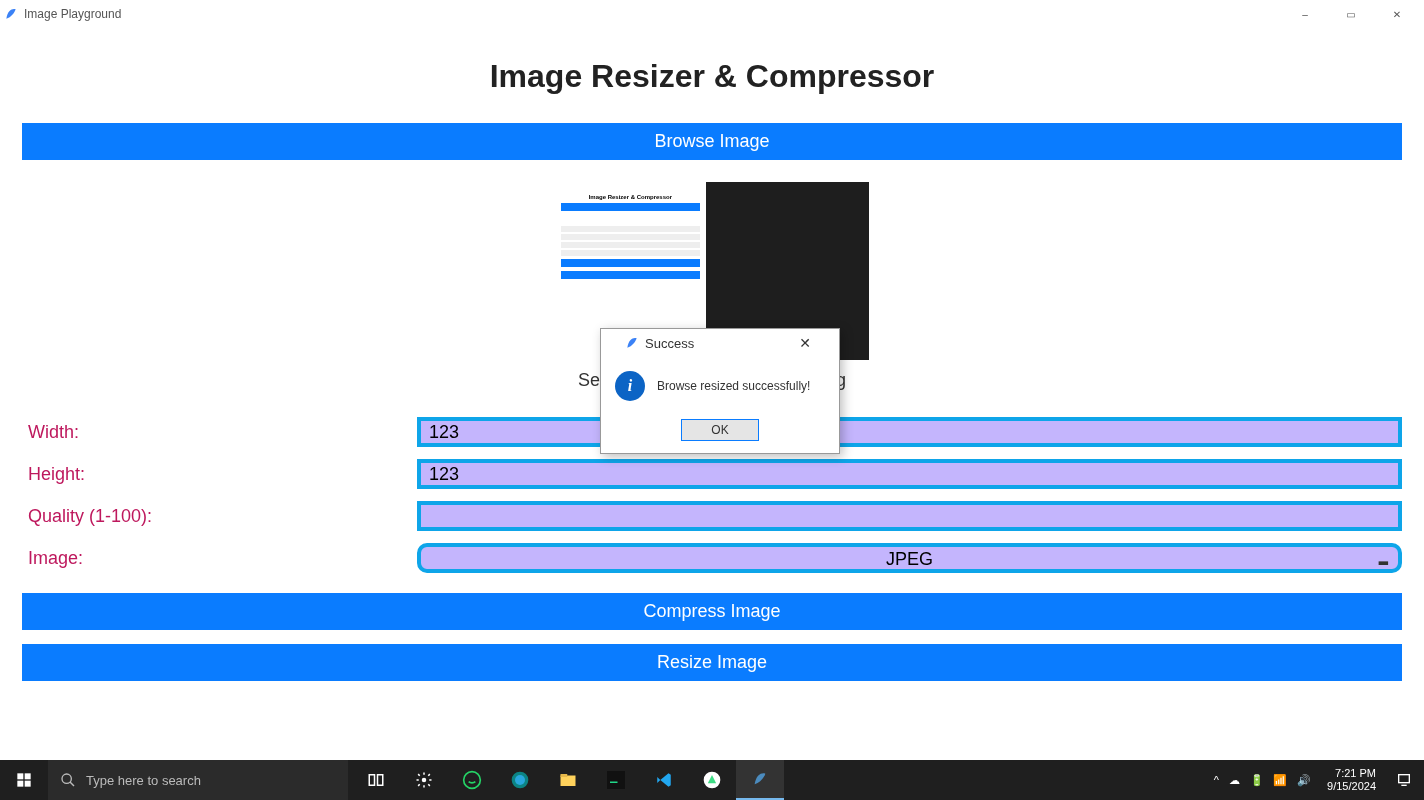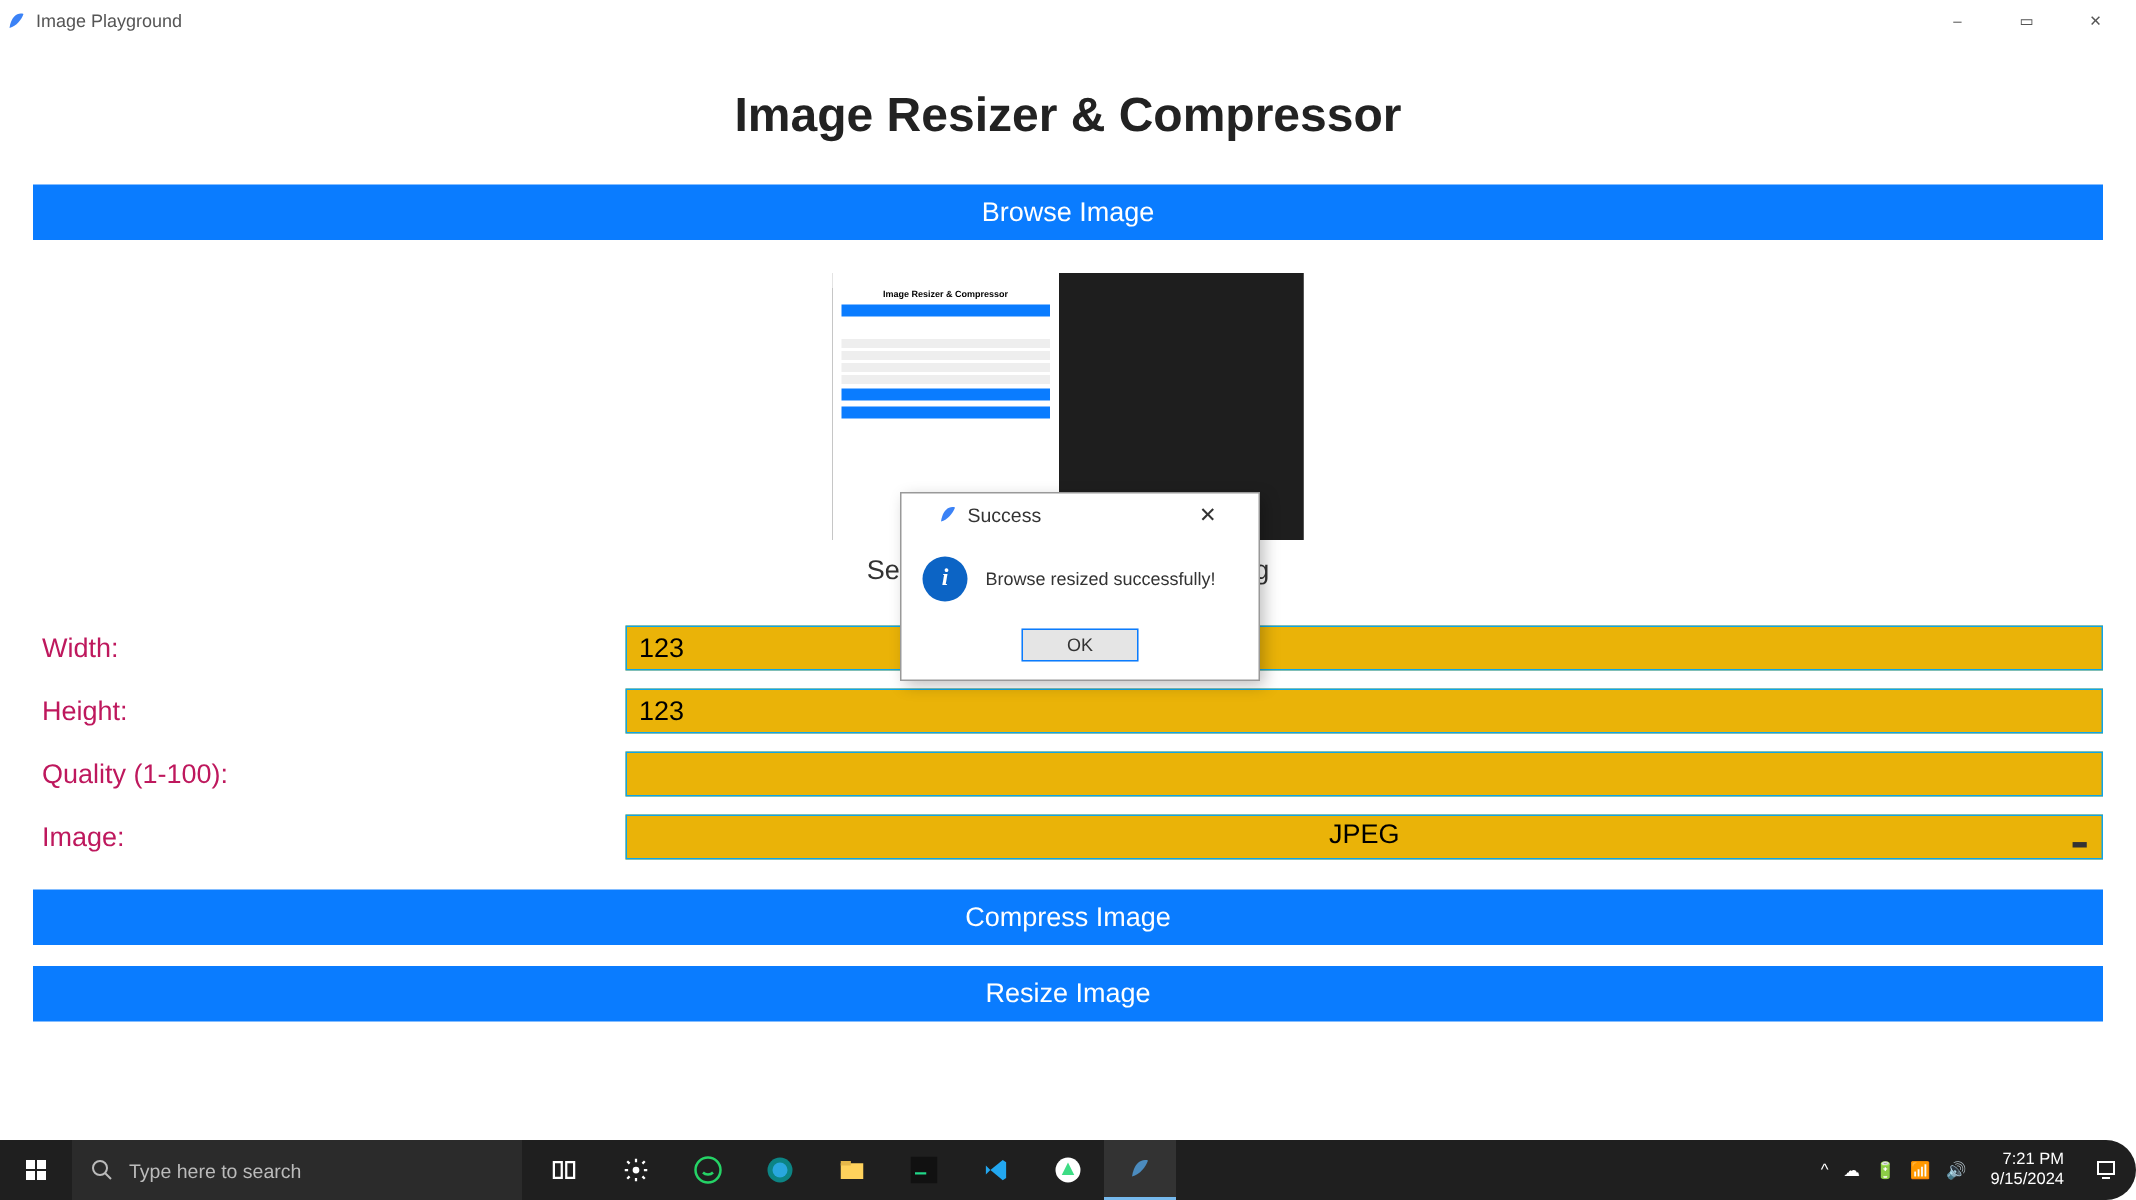--- a/index.html
+++ b/index.html
@@ -40,22 +40,22 @@
 .pv-left { width:48%; background:#fff; display:flex; flex-direction:column; }
 .pv-left .pv-title { height:10px; background:#fff;}
 .pv-left .pv-head { font-size:6px; font-weight:bold; text-align:center; padding:2px 0 1px;}
 .pv-left .pv-bluebar { height:8px; background:#0a7cff; margin:2px 6px;}
 .pv-left .pv-row { height:6px; margin:1px 6px; background:#eee;}
 .pv-right { flex:1; background:#1e1e1e; }
 .selected-label { text-align:center; font-size:18px; color:#333; margin: 10px 0 26px; }
 .form-row { display:flex; align-items:center; margin-bottom: 12px; }
 .form-label { width: 395px; font-size:18px; color:#be185d; padding-left:6px;}
 .form-input {
-  flex:1; height: 30px; border:1px solid #0ea5e9; font-size:18px;
-  padding: 2px 8px; background:#eab308;
+  flex:1; height: 30px; border:4px solid #0ea5e9; font-size:18px;
+  padding: 2px 8px; background:#c4b5fd;
 }
 .select-row .form-input { text-align:center; position:relative; }
 .select-handle { position:absolute; right:10px; top:50%; transform:translateY(-50%); font-size:12px; color:#333;}
 .action-btns { margin-top: 20px; }
 .action-btns .blue-btn { margin-bottom: 14px; }
 
 
 .dialog {
   position:absolute; left:600px; top:328px; width:240px;
   background:#fff; border:1px solid #999; box-shadow: 3px 3px 10px rgba(0,0,0,.25);
@@ -78,21 +78,20 @@
 .dialog .ok-btn {
   width:78px; height:22px; background:#e5e5e5; border:1.5px solid #0a7cff;
   font-size:12px; color:#333; cursor:pointer;
 }
 
 
 .taskbar {
   position:absolute; left:0; right:0; bottom:0; height:40px;
   background:#1f1f1f; color:#fff; display:flex; align-items:center;
   font-size:13px;
-  border-radius:20px;
 }
 .tb-start { width:48px; height:100%; display:flex; align-items:center; justify-content:center; background:#1f1f1f;}
 .tb-start svg { width:16px; height:16px; fill:#fff;}
 .tb-search {
   width:300px; height:100%; background:#2b2b2b; display:flex; align-items:center;
   padding:0 12px; color:#bbb; gap:10px;
 }
 .tb-search svg{width:16px;height:16px;fill:#bbb;}
 .tb-apps { display:flex; height:100%; align-items:center; gap:0; margin-left:4px;}
 .tb-app { width:48px; height:100%; display:flex; align-items:center; justify-content:center; font-size:18px;}
@@ -159,21 +158,21 @@
     <input class="form-input" value="123" style="">
   </div>
 
   <div class="form-row">
     <div class="form-label">Quality (1-100):</div>
     <input class="form-input" value="" style="">
   </div>
 
   <div class="form-row select-row">
     <div class="form-label">Image:</div>
-    <div class="form-input" style="position:relative;">
+    <div class="form-input" style="position:relative;border-radius:10px;">
       <span>JPEG</span>
       <span class="select-handle">▂</span>
     </div>
   </div>
 
   <div class="action-btns">
     <button class="blue-btn">Compress Image</button>
     <button class="blue-btn">Resize Image</button>
   </div>
 </div>

